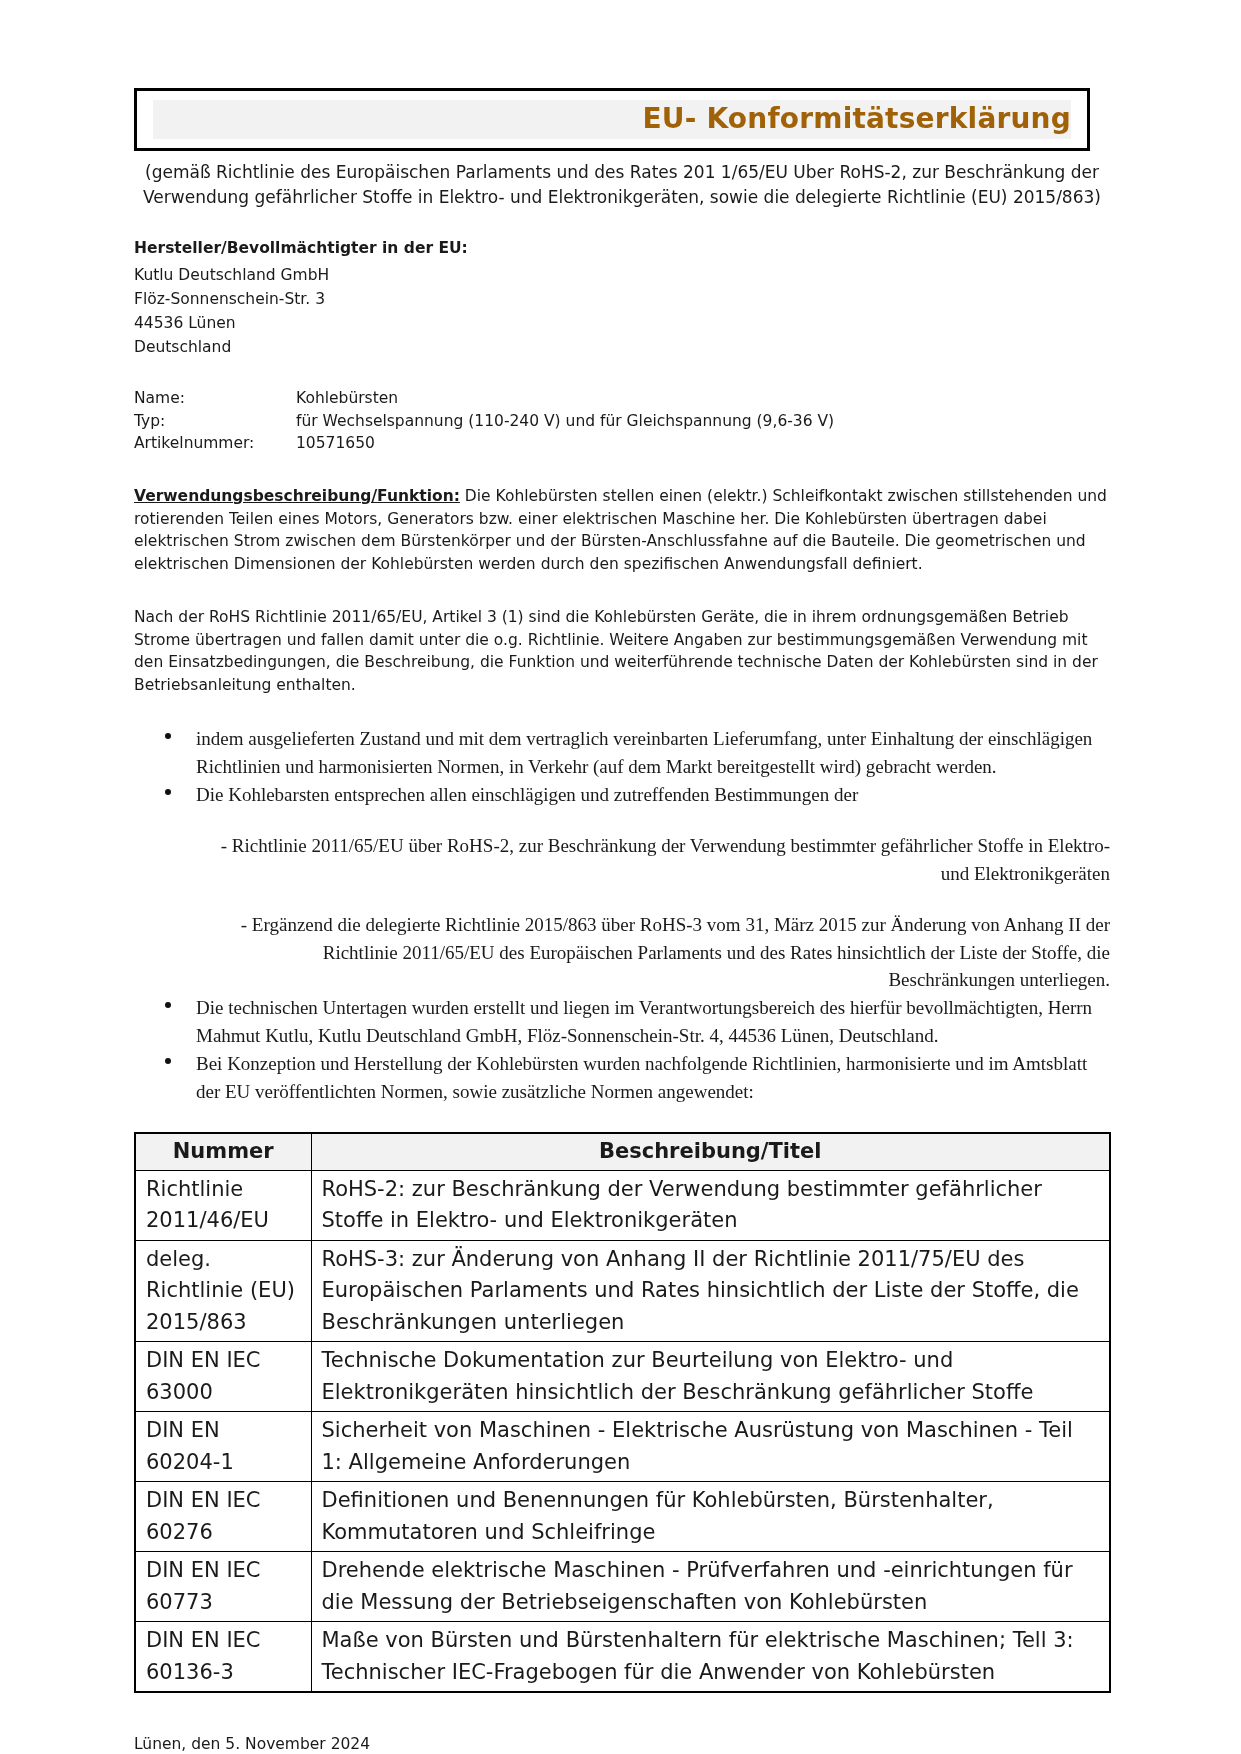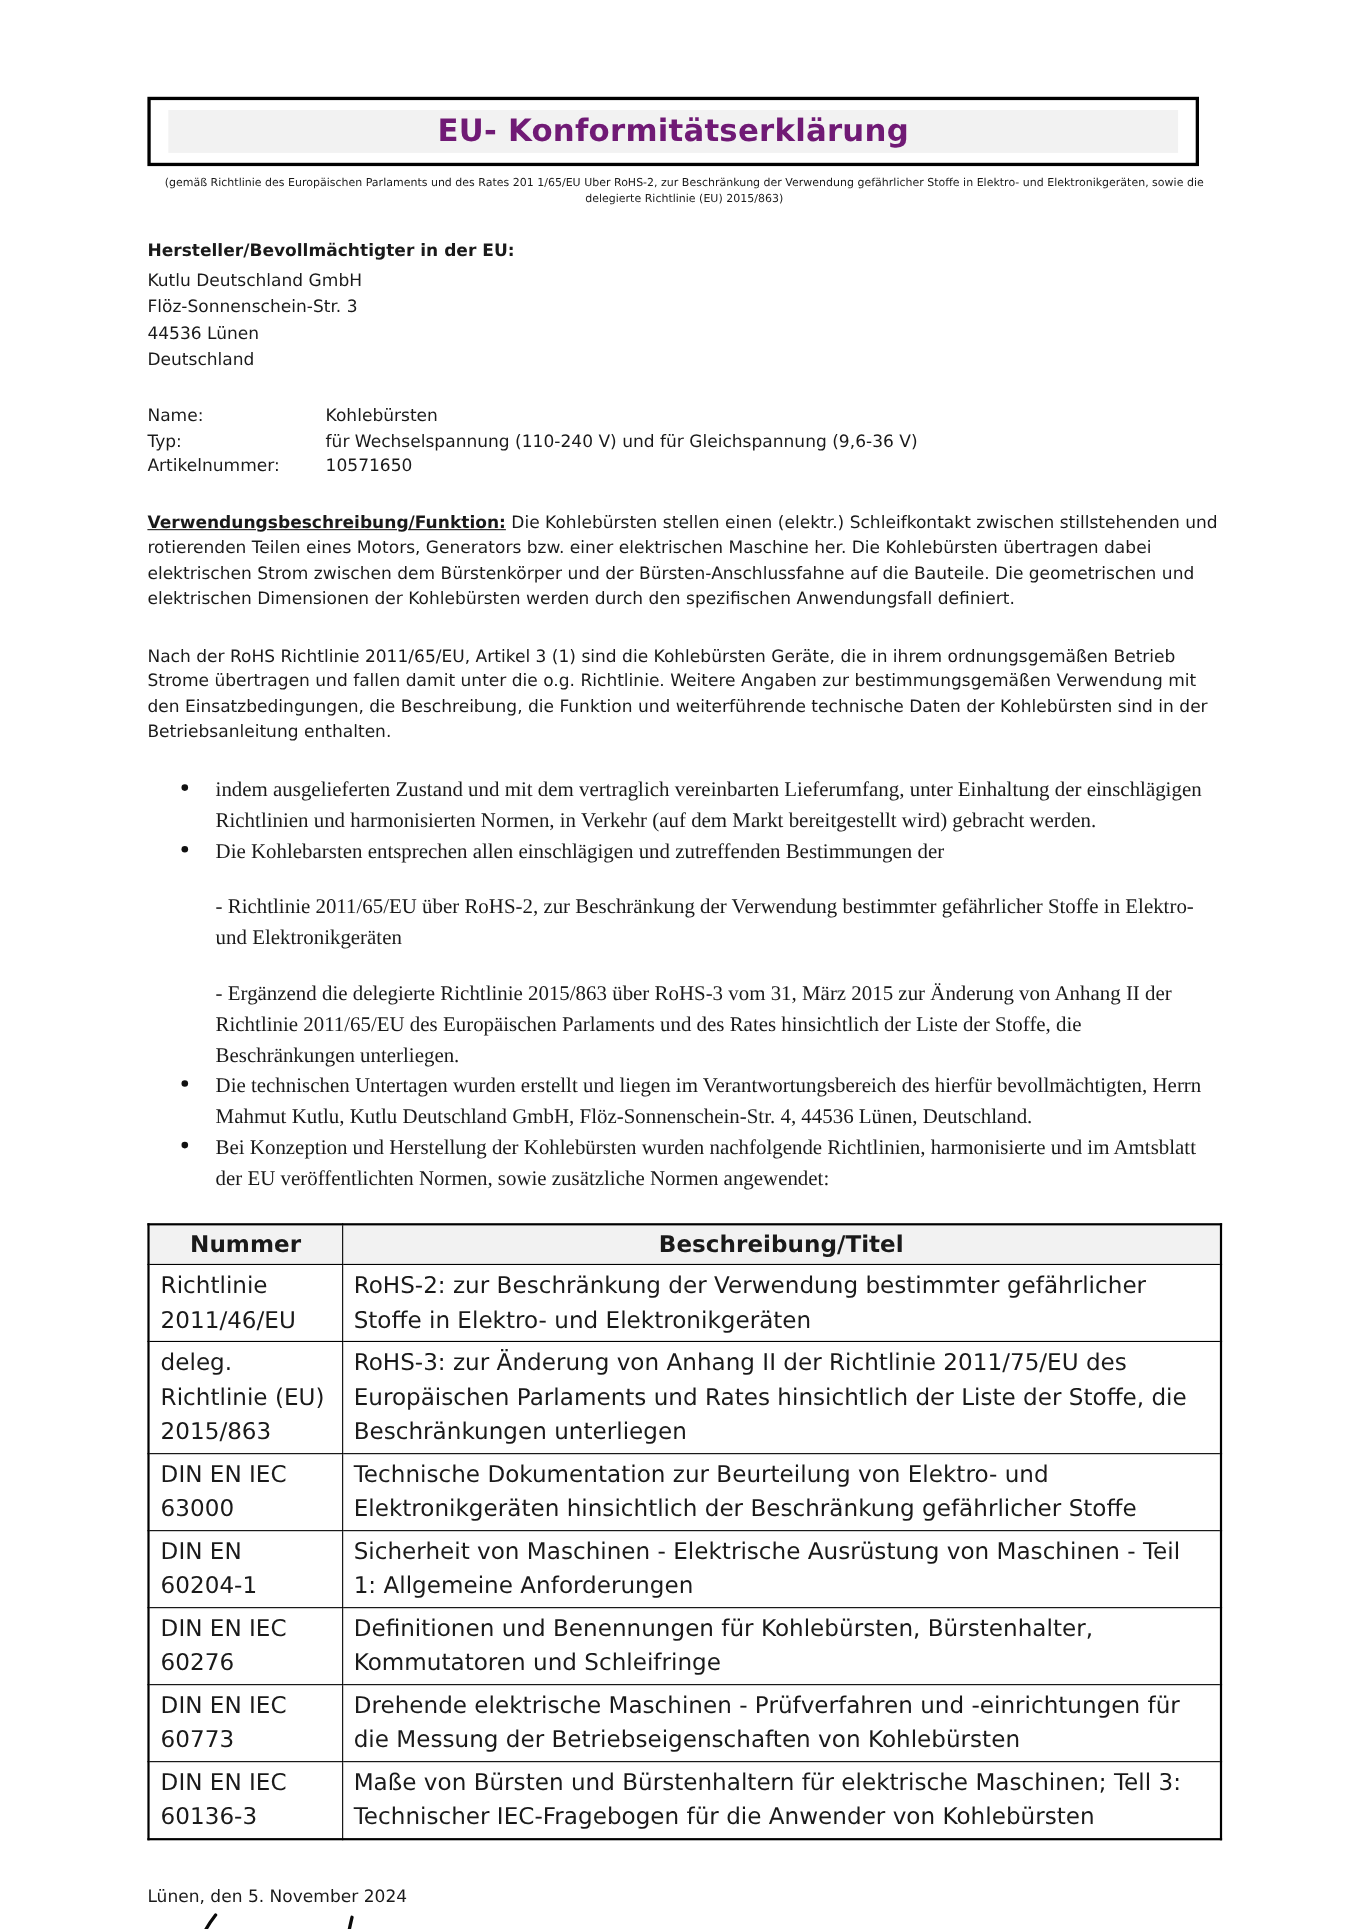--- a/index.html
+++ b/index.html
@@ -22,27 +22,28 @@
     margin-right: 20px;
   }
   .title-strip {
     background: #f2f2f2;
     text-align: center;
     padding: 2px 0 4px 0;
   }
   .title-strip h1 {
     font-size: 28px;
     font-weight: bold;
-    color: #701a75;
+    color: #a16207;
     letter-spacing: 0.2px;
+    text-align: right;
   }
   .subtitle {
     margin-top: 9px;
     text-align: center;
-    font-size: 10px;
+    font-size: 17px;
     line-height: 1.45;
     padding: 0 6px;
   }
   
   .manufacturer { margin-top: 30px; }
   .manufacturer .heading {
     font-weight: bold;
     font-size: 15.5px;
     margin-bottom: 6px;
   }
@@ -65,21 +66,21 @@
     font-family: Liberation Serif, serif;
   }
   ul.bullets > li::before {
     content: "";
     position: absolute;
     left: 31px; top: 8px;
     width: 6px; height: 6px;
     border-radius: 50%;
     background: #111111;
   }
-  ul.bullets .subitem { margin-top: 23px; }
+  ul.bullets .subitem { margin-top: 23px; text-align: right; }
   
   table.norms {
     margin-top: 26px;
     width: 977px;
     border-collapse: collapse;
     border: 2px solid #000000;
     font-size: 21px;
   }
   table.norms th, table.norms td {
     border: 1.5px solid #000000;

